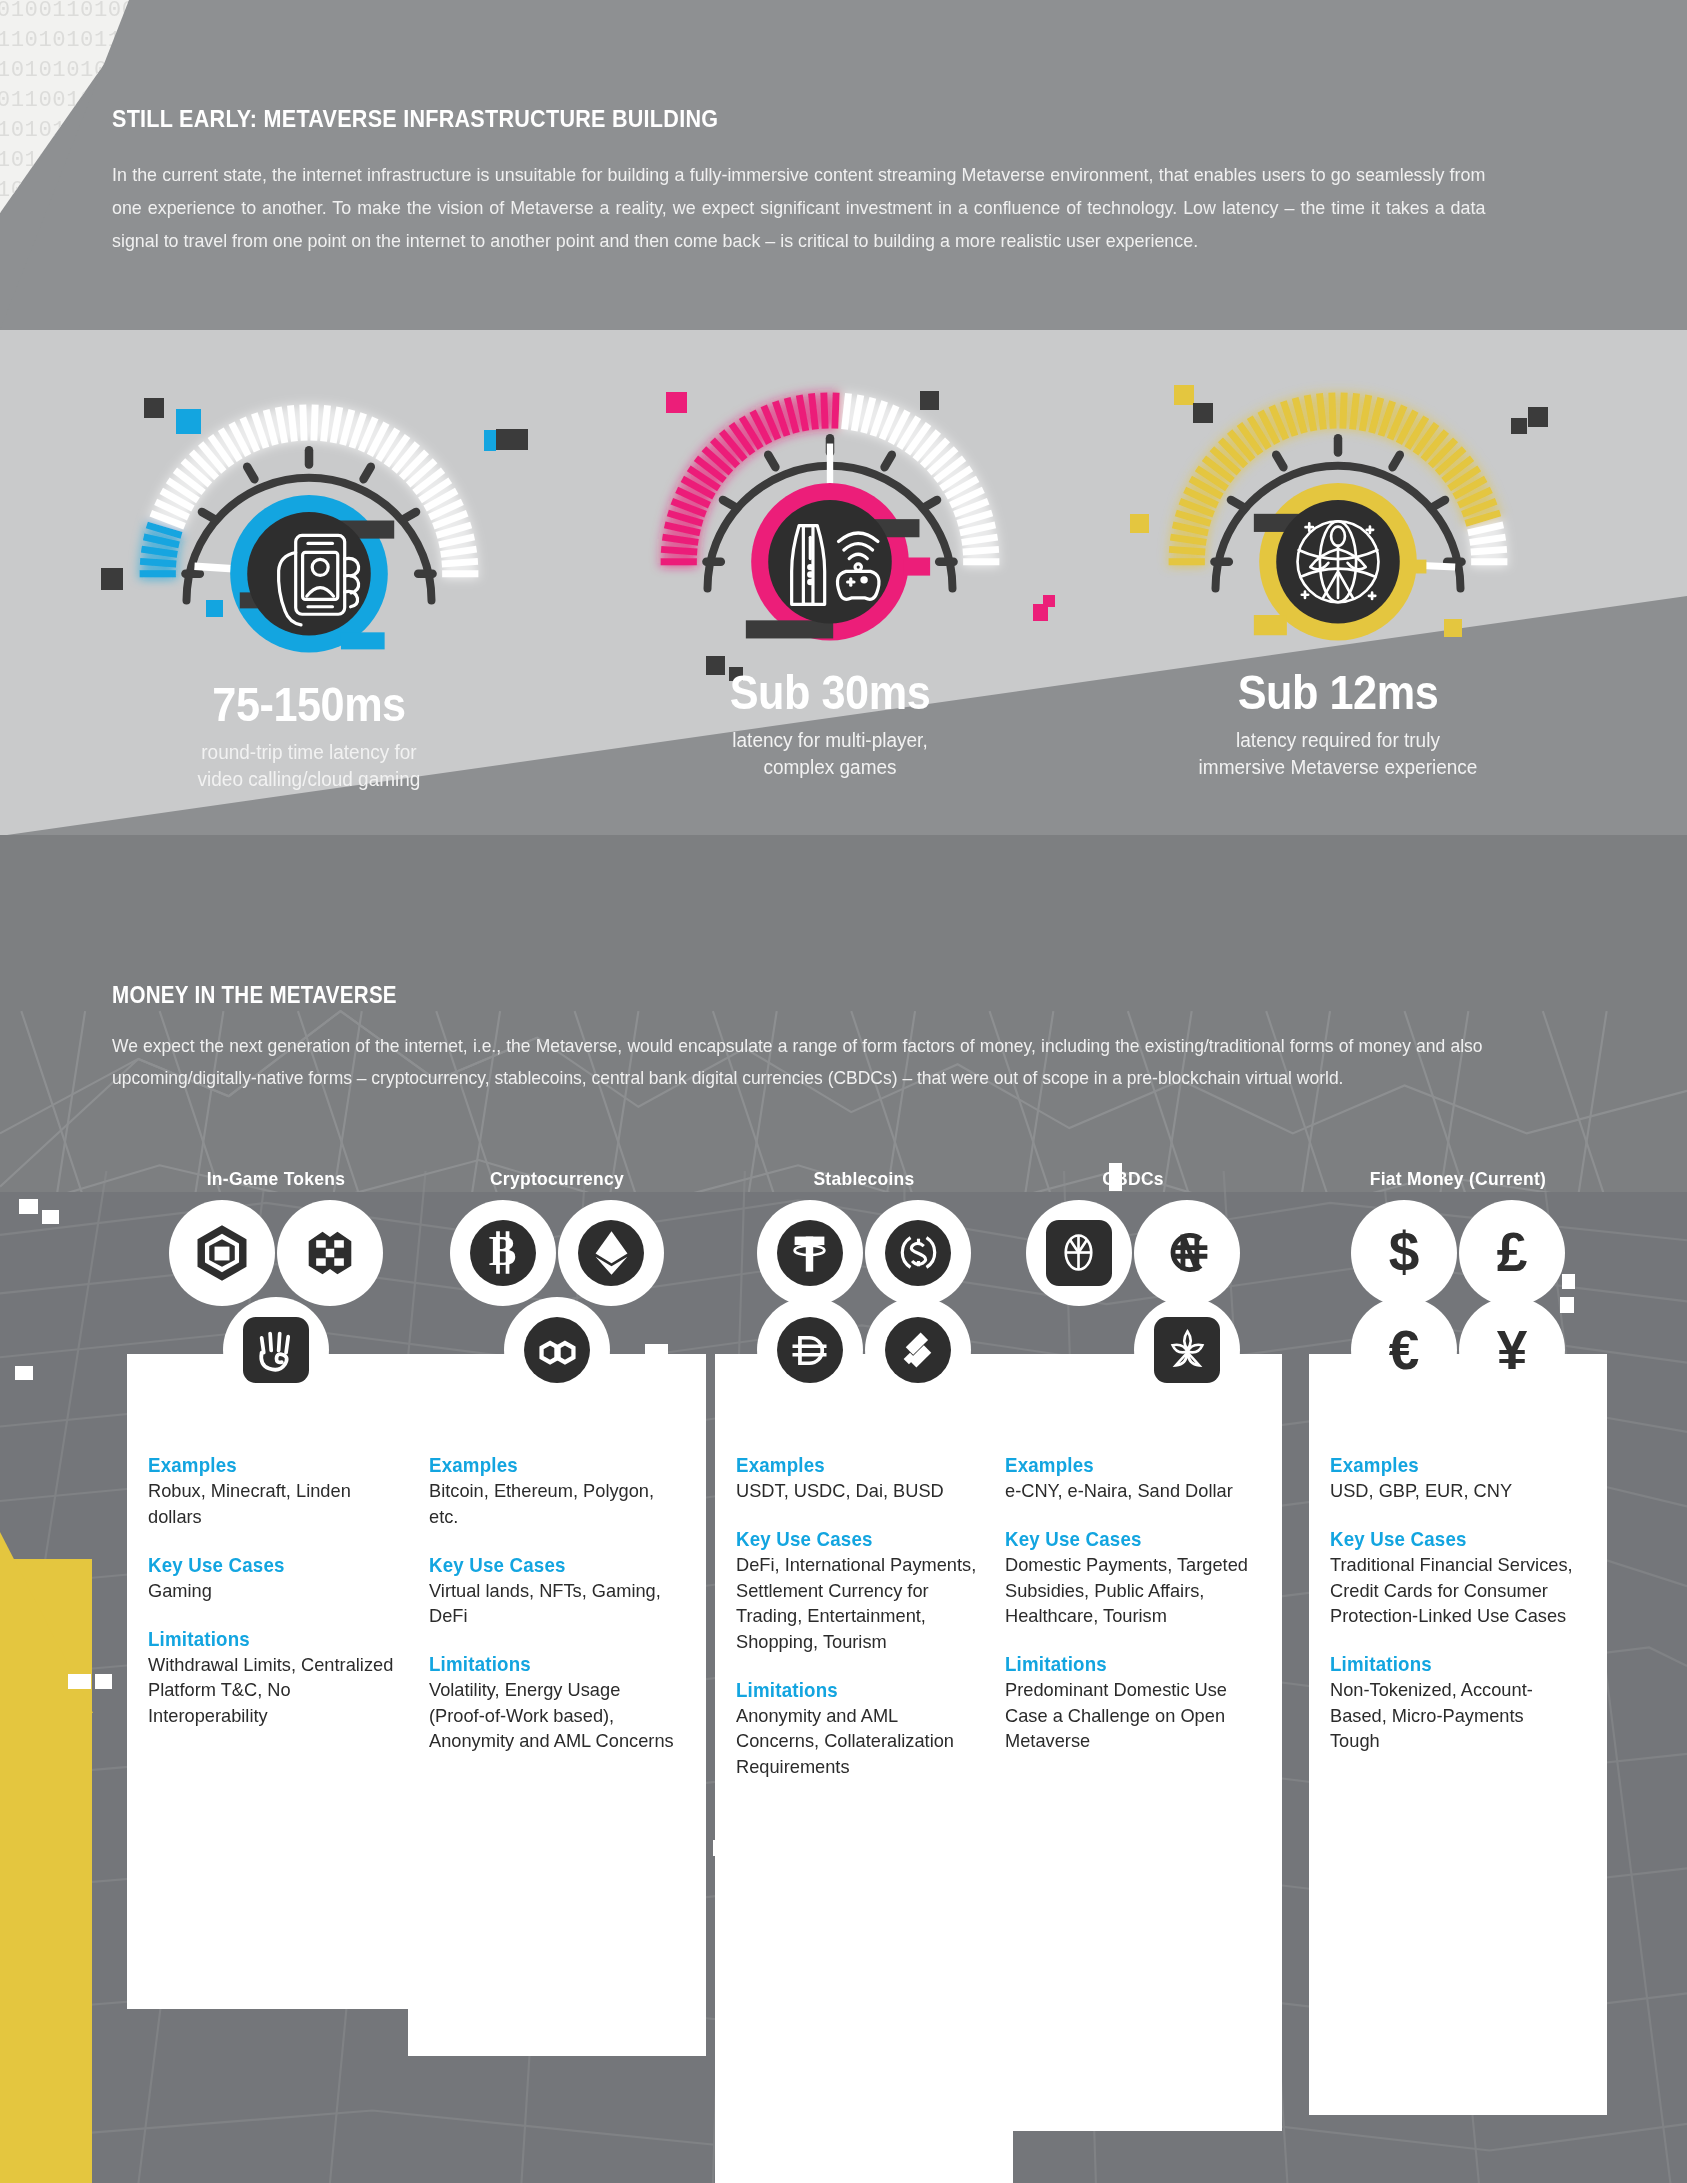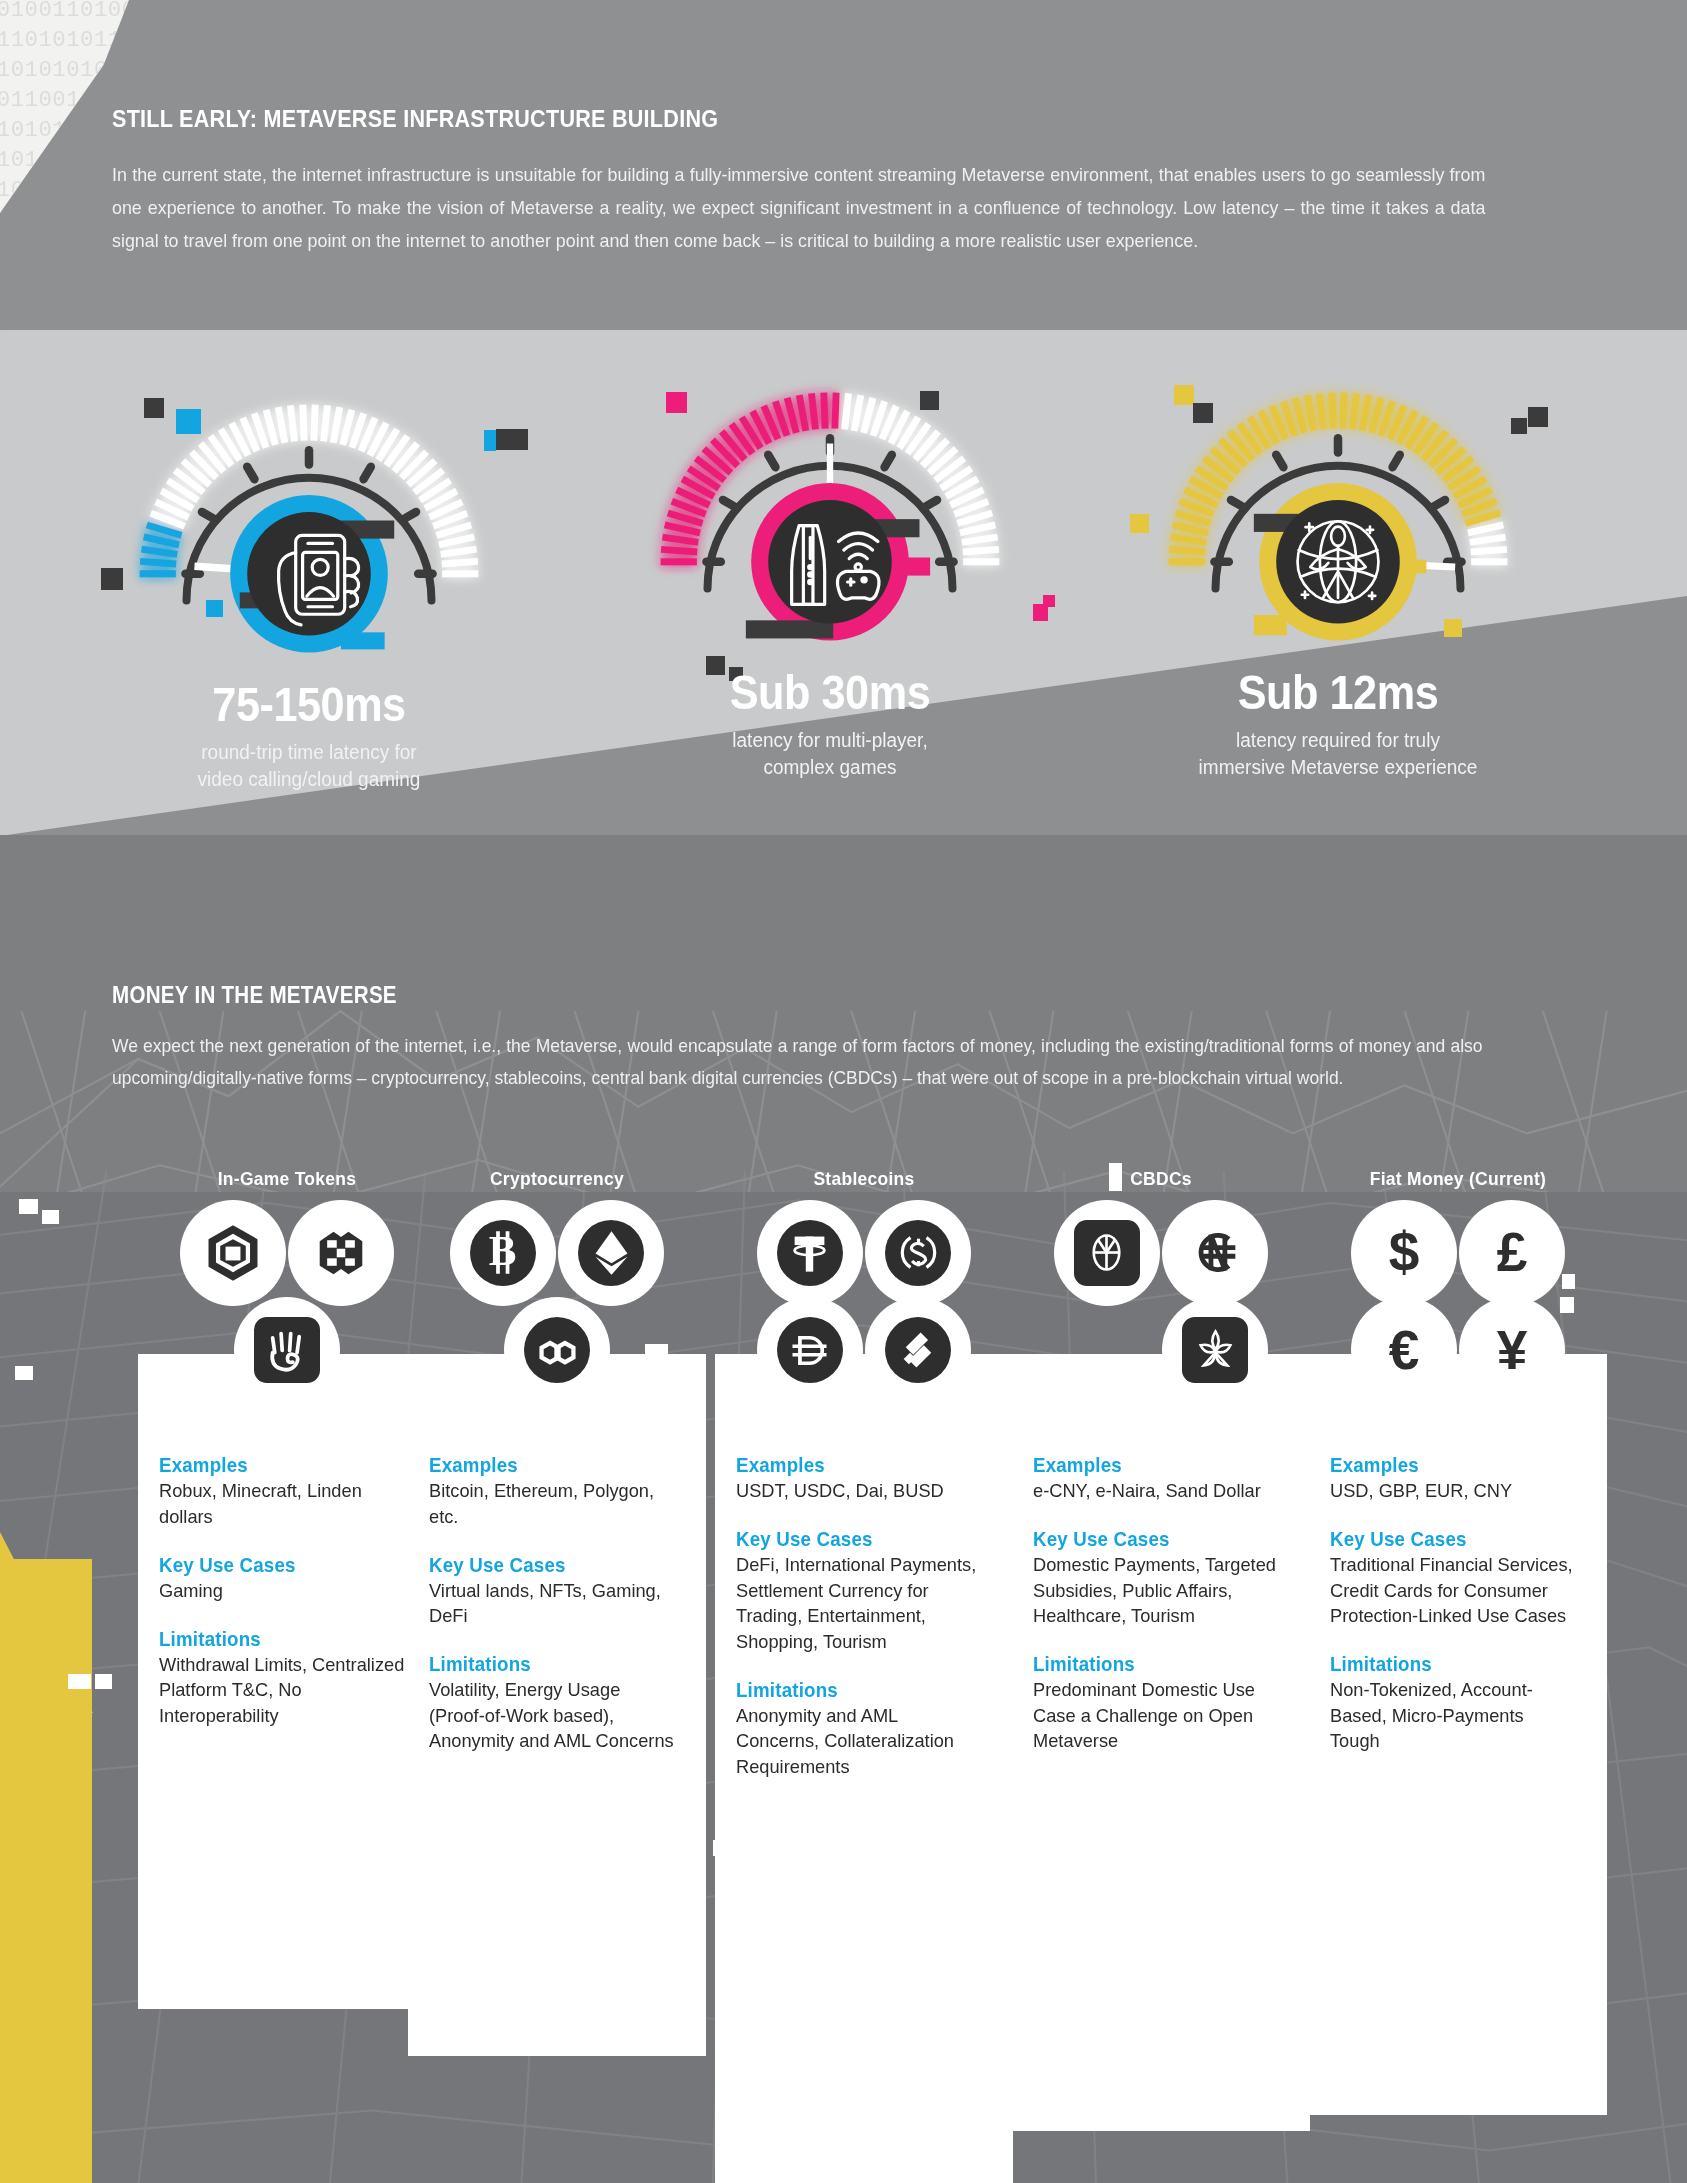--- a/index.html
+++ b/index.html
@@ -113,24 +113,24 @@
   }
   .m-body {
     margin-top:21px; color:#f0f0f0; font-size:18.6px; line-height:32px;
     text-align:justify; width:1458px;
     transform:scaleX(.94); transform-origin:left top;
   }
 
   
   .cols { position:absolute; left:0; top:1168px; width:1687px; height:1015px; }
   .col { position:absolute; width:298px; }
-  .c1 { left:138px; }
+  .c1 { left:127px; }
   .c2 { left:408px; }
   .c3 { left:715px; }
-  .c4 { left:1012px; }
+  .c4 { left:984px; }
   .c5 { left:1309px; }
 
   .col-title {
     text-align:center; color:#ffffff; font-size:19px; font-weight:bold;
     font-family:"Liberation Sans Narrow","Liberation Sans",sans-serif;
     letter-spacing:0.3px; transform:scaleX(.92); margin-bottom:9.6px;
     white-space:nowrap;
   }
 
   .badge-row { display:flex; justify-content:center; gap:2.1px; position:relative; z-index:3; }

